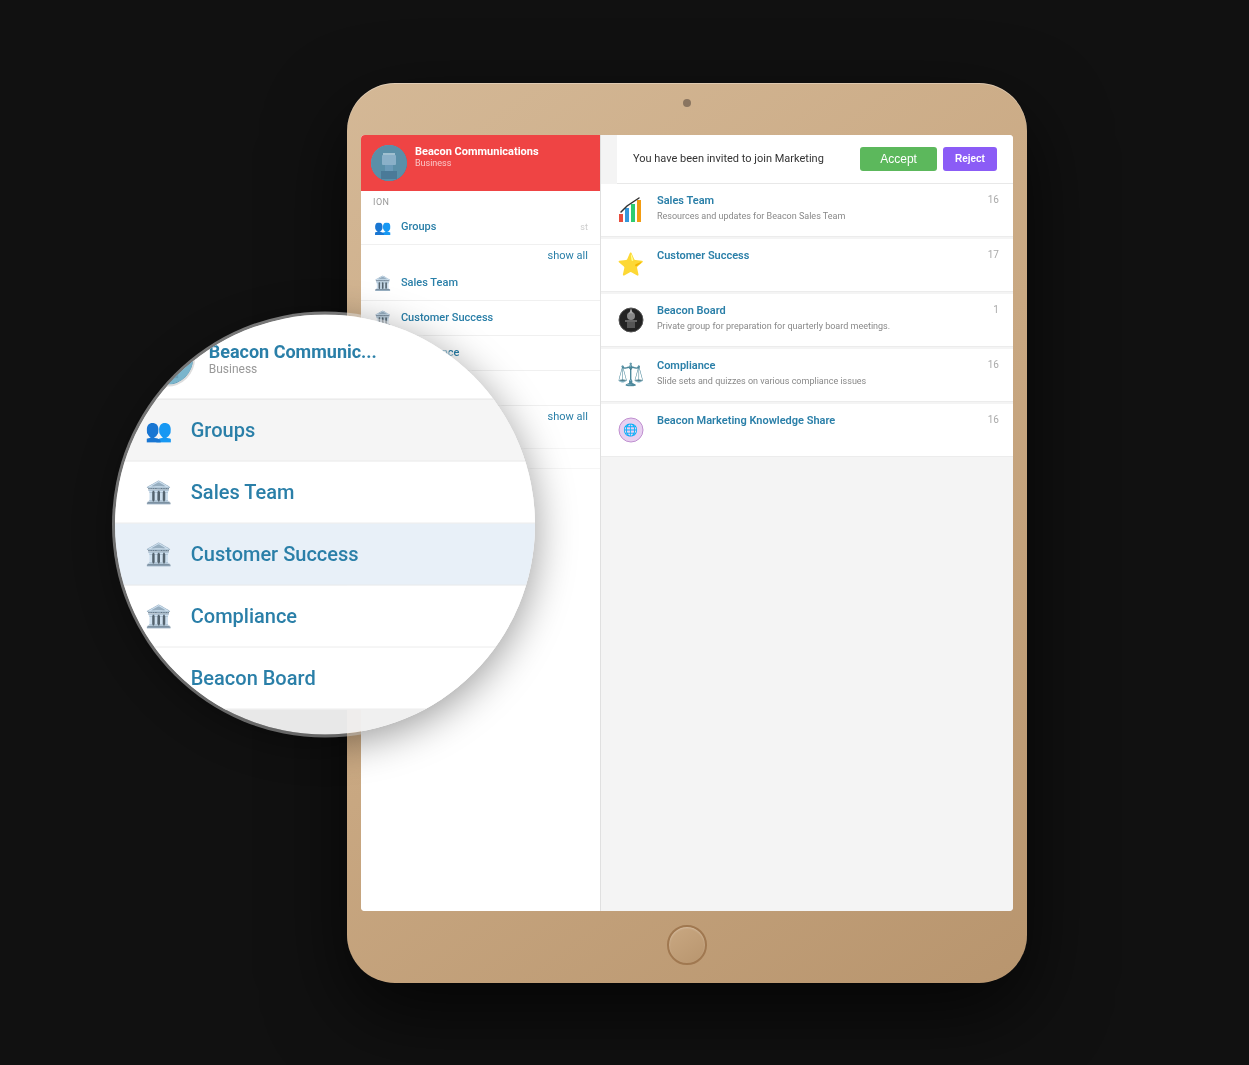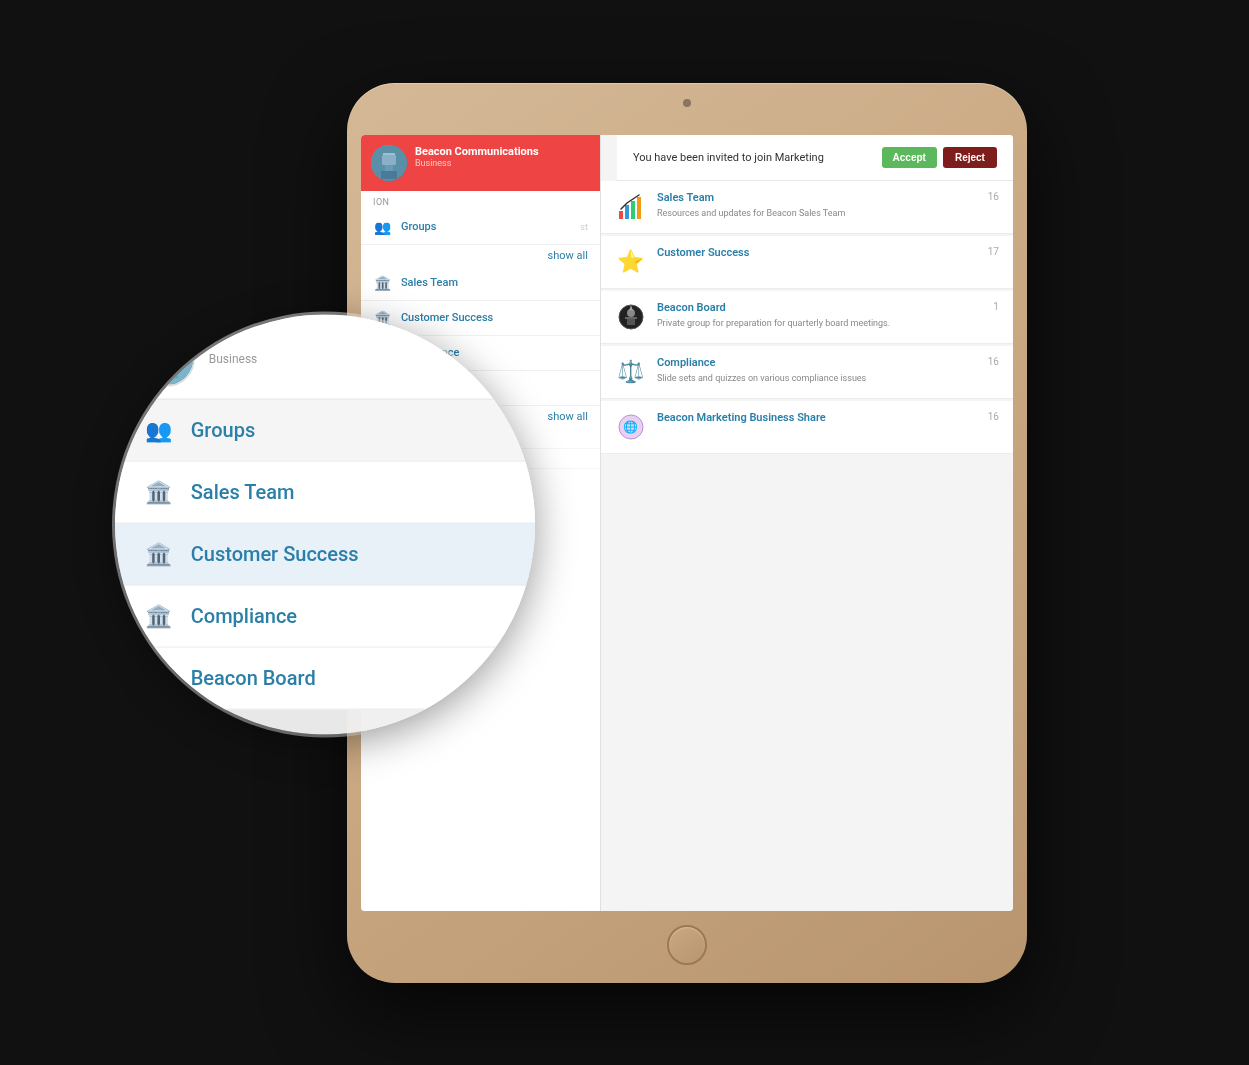--- a/index.html
+++ b/index.html
@@ -246,29 +246,29 @@
 
     .invite-actions {
       display: flex;
       gap: 6px;
     }
 
     .btn-accept {
       background: #5cb85c;
       color: #fff;
       border: none;
-      padding: 5px 11px;
+      padding: 5px 20px;
       border-radius: 3px;
-      font-size: 10px;
+      font-size: 12px;
       cursor: pointer;
-      font-weight: 700;
+      font-weight: 400;
     }
 
     .btn-reject {
-      background: #7f1d1d;
+      background: #8b5cf6;
       color: #fff;
       border: none;
       padding: 5px 12px;
       border-radius: 3px;
       font-size: 10px;
       cursor: pointer;
       font-weight: 600;
     }
 
     .groups-list {
@@ -562,21 +562,21 @@
           </div>
 
           <div class="group-item">
             <div class="group-icon">
               <svg width="28" height="28" viewBox="0 0 28 28">
                 <circle cx="14" cy="14" r="12" fill="#e8d0f0" stroke="#c090d0" stroke-width="1"></circle>
                 <text x="14" y="18" font-size="12" text-anchor="middle" fill="#8040b0">🌐</text>
               </svg>
             </div>
             <div class="group-info">
-              <div class="group-name">Beacon Marketing Business Share</div>
+              <div class="group-name">Beacon Marketing Knowledge Share</div>
               <div class="group-desc"></div>
             </div>
             <div class="group-count">16</div>
           </div>
         </div>
       </div>
     </div>
   </div>
 
   <div class="magnifier">
@@ -587,20 +587,21 @@
           <svg width="56" height="56" viewBox="0 0 56 56">
             <circle cx="28" cy="28" r="28" fill="#7ab5cc"></circle>
             <rect x="20" y="12" width="16" height="3" fill="#c0dde8"></rect>
             <rect x="18" y="15" width="20" height="14" fill="#a8ccde" rx="2"></rect>
             <rect x="22" y="29" width="12" height="8" fill="#90bbce"></rect>
             <rect x="16" y="37" width="24" height="12" fill="#6aa0b8"></rect>
             <rect x="24" y="8" width="8" height="5" fill="#d0e8f0" rx="1"></rect>
           </svg>
         </div>
         <div class="mag-company-block">
+          <div class="mag-company-name">Beacon Communic...</div>
           <div class="mag-company-sub">Business</div>
         </div>
       </div>
 
       <div class="mag-nav">
         <div class="mag-nav-item">
           <span class="mag-nav-icon">👥</span>
           <span class="mag-nav-text">Groups</span>
         </div>
         <div class="mag-nav-item">

